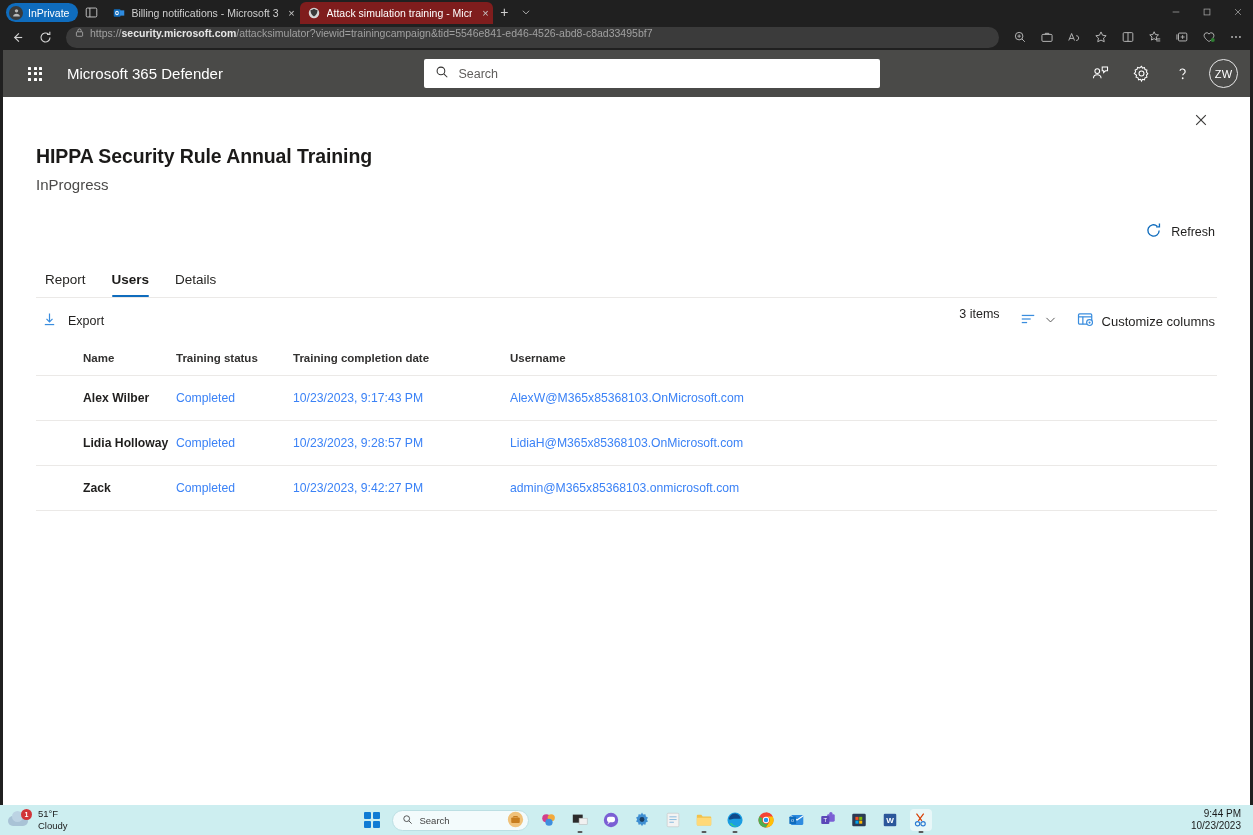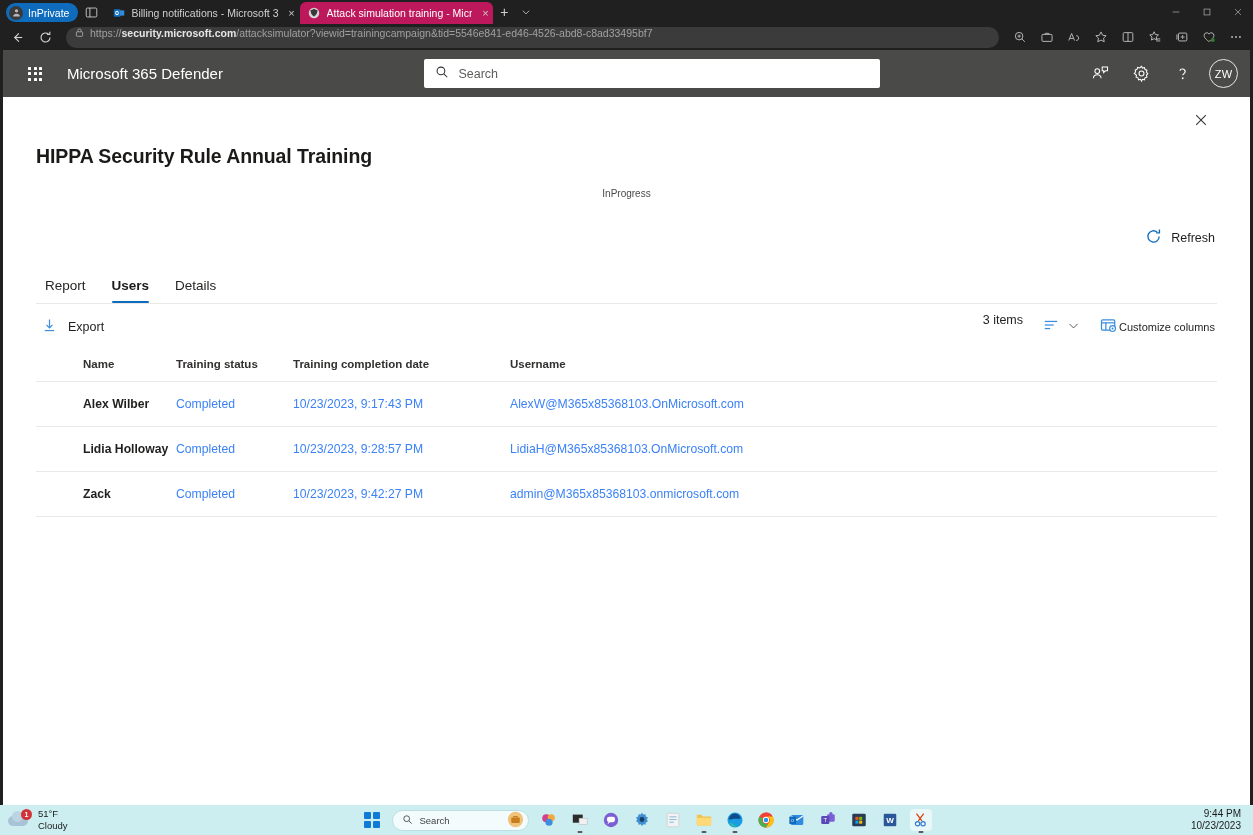--- a/index.html
+++ b/index.html
@@ -28,21 +28,21 @@
   .tab-list-btn {
     width: 26px; height: 22px; display: flex; align-items: center; justify-content: center;
     margin-bottom: 1px;
   }
   .tab {
     display: flex; align-items: center; gap: 6px;
     height: 22px; border-radius: 6px 6px 0 0;
     padding: 0 1px 0 8px; max-width: 205px; min-width: 150px;
     font-size: 10.5px; color: #cfcfcf; margin-bottom: 0px;
   }
-  .tab.active { background: #be185d; color: #fff; }
+  .tab.active { background: #7f1d1d; color: #fff; }
   .tab .tab-title {
     flex: 1; white-space: nowrap; overflow: hidden; text-overflow: clip;
   }
   .tab .tab-close { width: 14px; height: 14px; display:flex; align-items:center; justify-content:center;
     font-size: 11px; color: #c8c8c8; }
   .favicon { width: 13px; height: 13px; border-radius: 2px; flex: 0 0 13px; display:flex;align-items:center;justify-content:center;}
   .newtab-btn, .tabmenu-btn { width: 22px; height: 22px; display:flex;align-items:center;justify-content:center;
      color:#d0d0d0; font-size: 14px; margin-bottom:1px;}
 
   .wincontrols { position: absolute; right: 0; top: 0; display: flex; height: 24px; }
@@ -93,21 +93,21 @@
     width: 29px; height: 29px; border-radius: 50%; border: 1.2px solid #e8e8e8;
     color: #fff; font-size: 11px; display: flex; align-items: center; justify-content: center;
     margin-left: 4px; letter-spacing: 0.3px;
   }
 
   .panel { position: relative; padding: 0 33px; }
   .close-row { height: 45px; display: flex; justify-content: flex-end; align-items: center; padding-right: 0px; }
   .close-btn { width: 32px; height: 32px; display:flex; align-items:center; justify-content:center; color:#3b3a39; }
 
   .title { font-size: 19.5px; font-weight: bold; color: #1b1a19; letter-spacing: -0.1px; margin-top: 3px; }
-  .subtitle { font-size: 10px; color: #4b4a49; margin-top: 20px; text-align: center; }
+  .subtitle { font-size: 15px; color: #4b4a49; margin-top: 8px; }
 
   .refresh-row { display: flex; justify-content: flex-end; margin-top: 25px; }
   .refresh-btn { display: flex; align-items: center; gap: 9px; font-size: 12.5px; color: #201f1e; padding: 4px 2px; }
 
   .tabs { display: flex; gap: 8px; margin-top: 19px; }
   .tabitem {
     font-size: 13.5px; color: #262523; padding: 7px 9px 10px 9px; position: relative;
   }
   .tabitem.active { font-weight: bold; color: #1b1a19; }
   .tabitem.active::after {
@@ -115,21 +115,21 @@
     height: 2.5px; background: #0f6cbd; border-radius: 2px;
   }
   .tabs-divider { height: 1px; background: #ebe9e7; margin-top: 0px; }
 
   .cmdbar { display: flex; align-items: center; justify-content: space-between; height: 46px; }
   .cmd-left { display: flex; align-items: center; }
   .export-btn { display: flex; align-items: center; gap: 11px; font-size: 12.5px; color: #201f1e; padding: 5px 6px; }
   .cmd-right { display: flex; align-items: flex-start; gap: 0; }
   .items-count { font-size: 12.5px; color: #201f1e; margin-right: 16px; }
   .sort-btn { display: flex; align-items: center; gap: 8px; padding: 4px 4px; margin-right: 14px; }
-  .cc-btn { display: flex; align-items: center; gap: 2px; font-size: 11px; color: #201f1e; padding: 4px 2px; }
+  .cc-btn { display: flex; align-items: center; gap: 8px; font-size: 13px; color: #201f1e; padding: 4px 2px; }
 
   table.grid { width: 100%; border-collapse: collapse; }
   table.grid th {
     text-align: left; font-size: 11.5px; font-weight: bold; color: #323130;
     padding: 8px 0 11px 0; border-bottom: 1px solid #ebe9e7;
   }
   table.grid td {
     font-size: 12.2px; color: #3b82f6; padding: 15px 0 15px 0;
     border-bottom: 1px solid #ebe9e7;
   }

